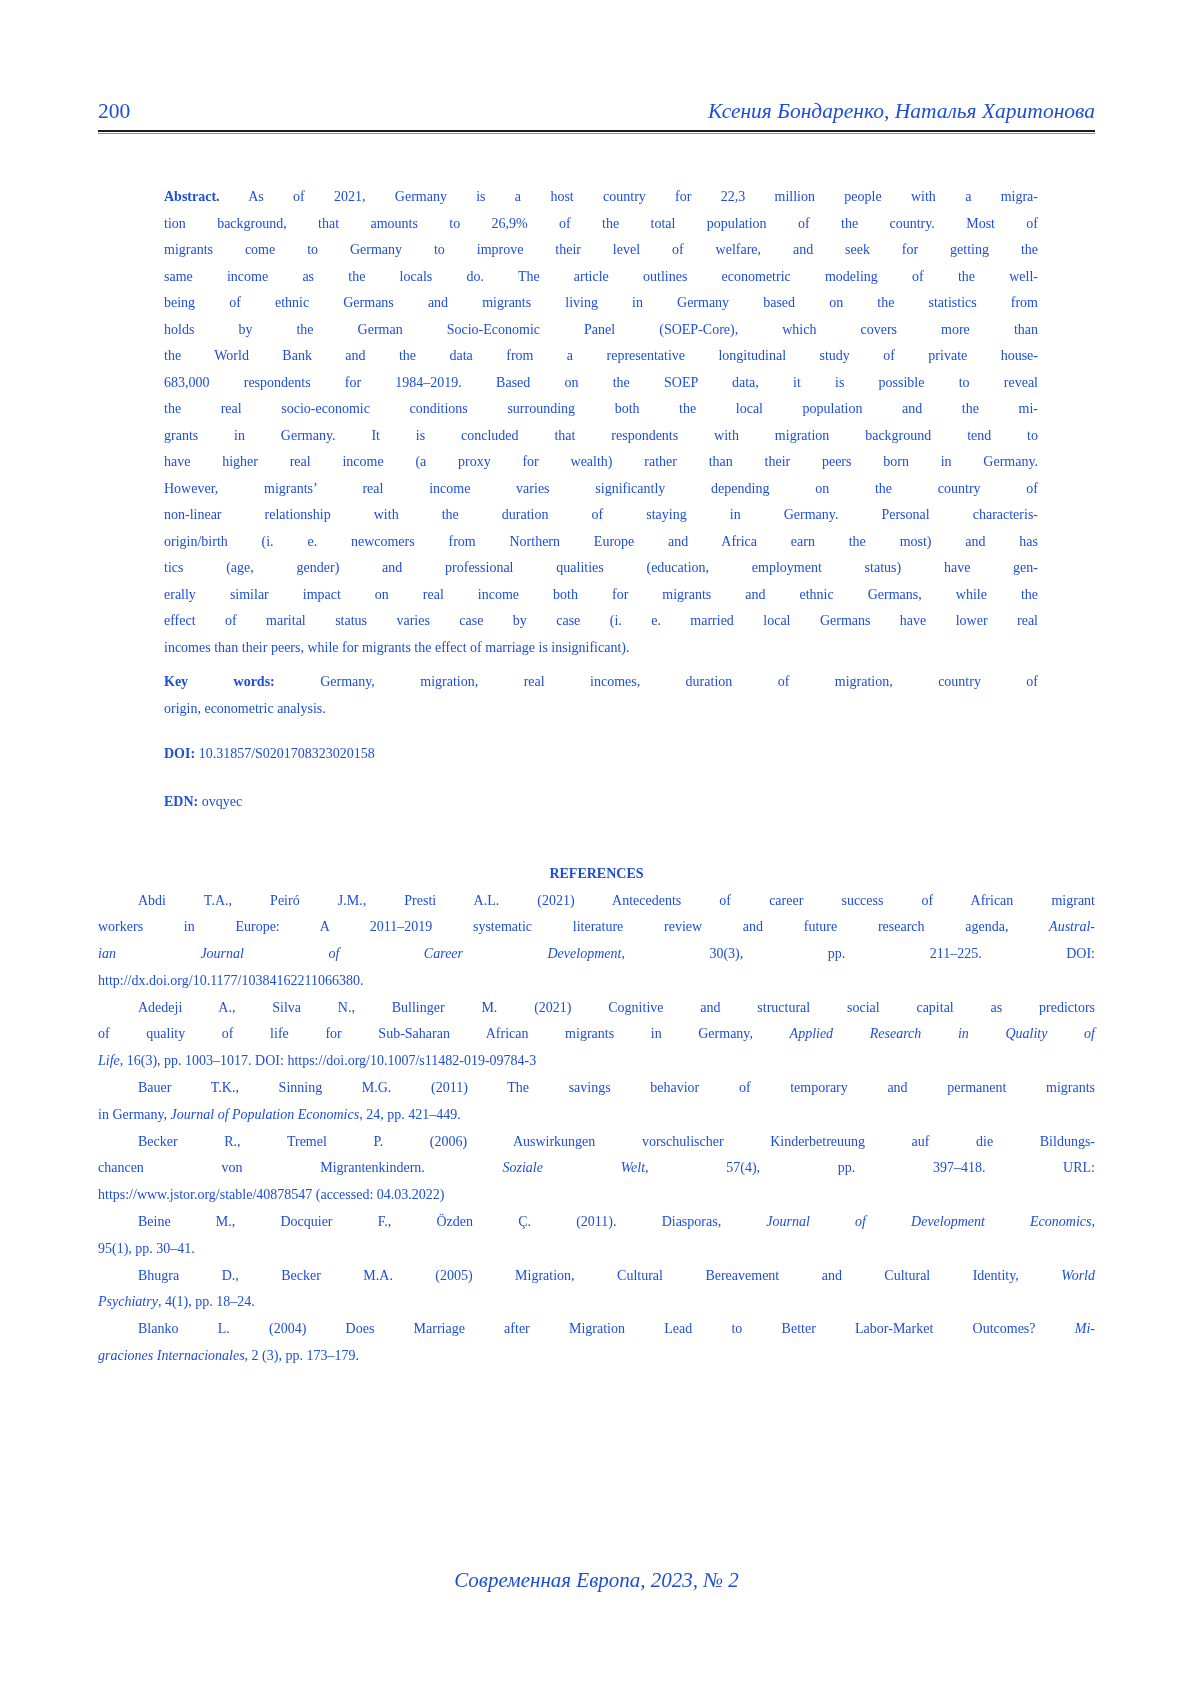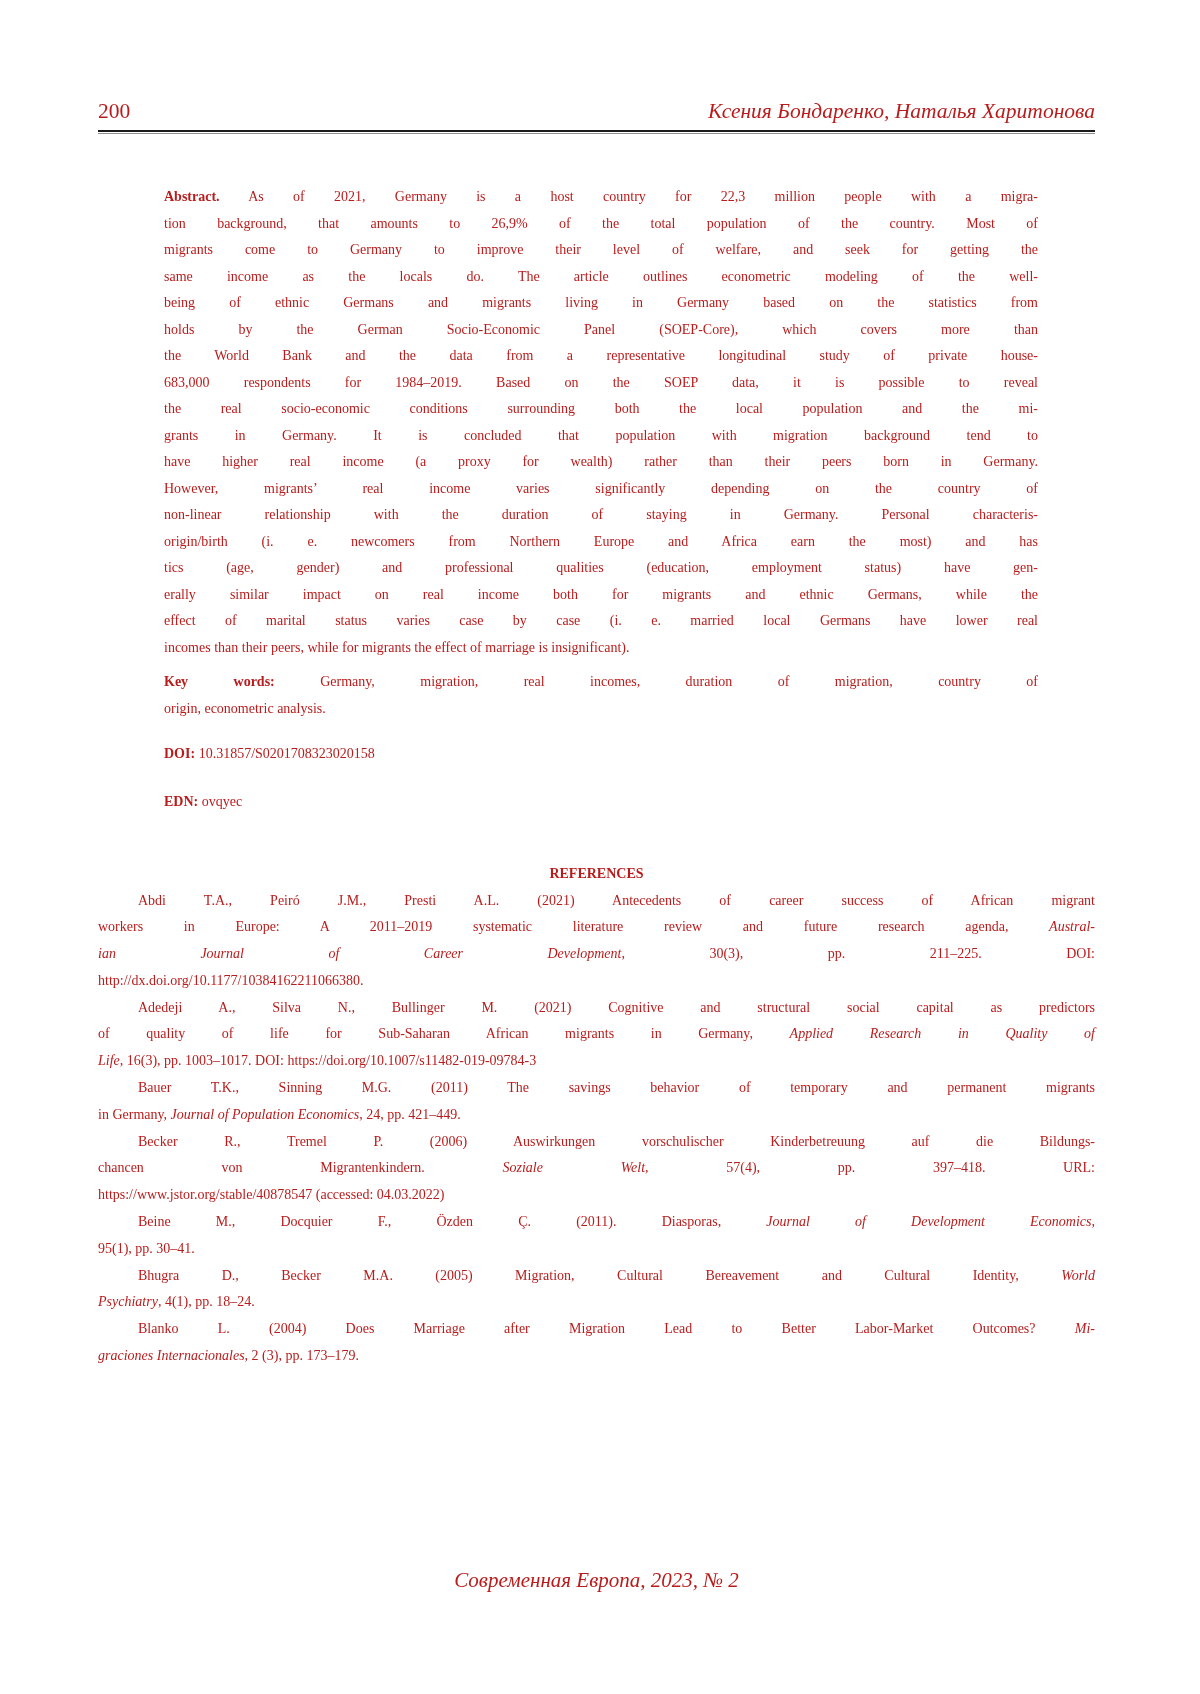--- a/index.html
+++ b/index.html
@@ -2,21 +2,21 @@
 <html><head>
 <meta charset="utf-8">
 <style>
   html, body { margin: 0; padding: 0; background: #ffffff; }
   .page {
     position: relative;
     width: 1200px;
     height: 1694px;
     background: #ffffff;
     font-family: "Liberation Serif", serif;
-    color: #b91c1c;
+    color: #1d4ed8;
     overflow: hidden;
   }
   .header {
     position: absolute;
     left: 98px; top: 99px; width: 997px;
     display: flex; justify-content: space-between; align-items: baseline;
     font-size: 21.5px;
   }
   .header .pageno { font-style: normal; }
   .header .authors { font-style: italic; }
@@ -65,21 +65,21 @@
     <div class="inner abstract">
         <div class="ln jf"><b>Abstract.</b> As of 2021, Germany is a host country for 22,3 million people with a migra-</div>
         <div class="ln jf">tion background, that amounts to 26,9% of the total population of the country. Most of</div>
         <div class="ln jf">migrants come to Germany to improve their level of welfare, and seek for getting the</div>
         <div class="ln jf">same income as the locals do. The article outlines econometric modeling of the well-</div>
         <div class="ln jf">being of ethnic Germans and migrants living in Germany based on the statistics from</div>
         <div class="ln jf">holds by the German Socio-Economic Panel (SOEP-Core), which covers more than</div>
         <div class="ln jf">the World Bank and the data from a representative longitudinal study of private house-</div>
         <div class="ln jf">683,000 respondents for 1984–2019. Based on the SOEP data, it is possible to reveal</div>
         <div class="ln jf">the real socio-economic conditions surrounding both the local population and the mi-</div>
-        <div class="ln jf">grants in Germany. It is concluded that population with migration background tend to</div>
+        <div class="ln jf">grants in Germany. It is concluded that respondents with migration background tend to</div>
         <div class="ln jf">have higher real income (a proxy for wealth) rather than their peers born in Germany.</div>
         <div class="ln jf">However, migrants’ real income varies significantly depending on the country of</div>
         <div class="ln jf">non-linear relationship with the duration of staying in Germany. Personal characteris-</div>
         <div class="ln jf">origin/birth (i. e. newcomers from Northern Europe and Africa earn the most) and has</div>
         <div class="ln jf">tics (age, gender) and professional qualities (education, employment status) have gen-</div>
         <div class="ln jf">erally similar impact on real income both for migrants and ethnic Germans, while the</div>
         <div class="ln jf">effect of marital status varies case by case (i. e. married local Germans have lower real</div>
         <div class="ln">incomes than their peers, while for migrants the effect of marriage is insignificant).</div>
       </div>
 

